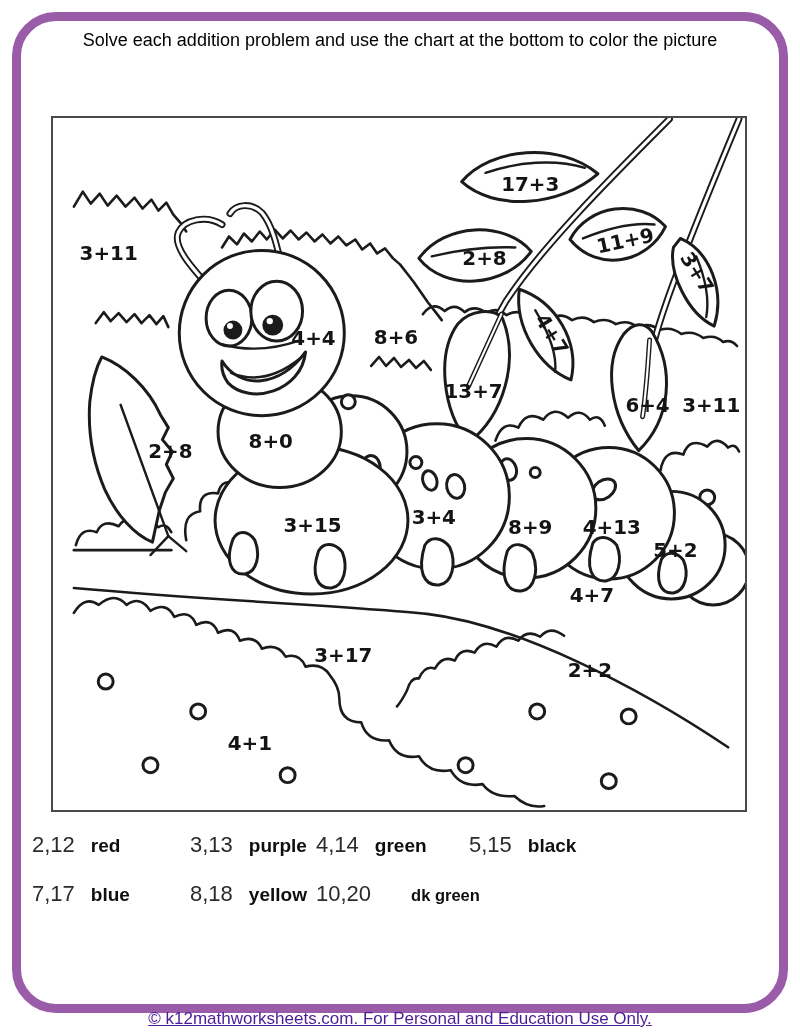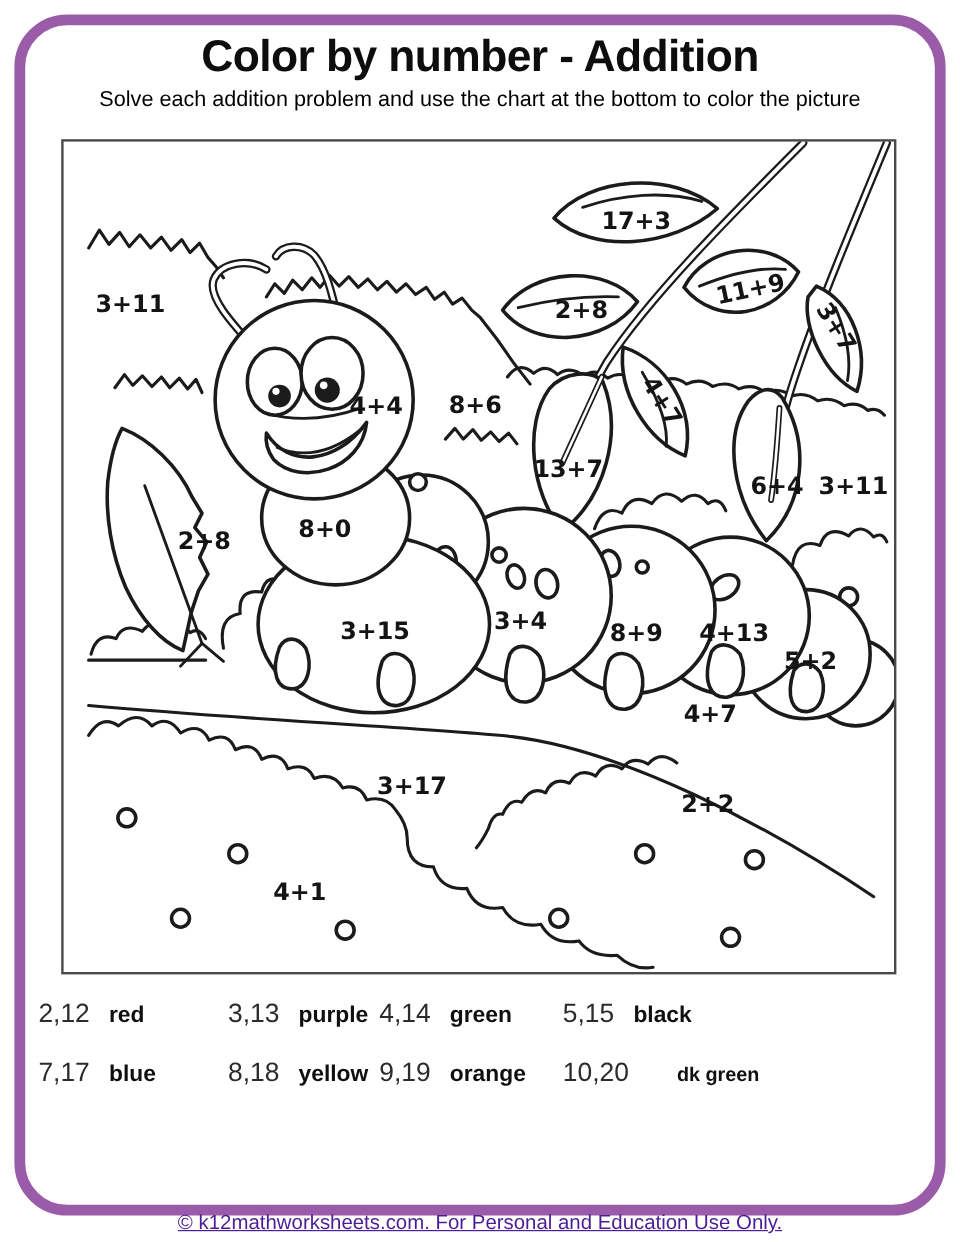--- a/index.html
+++ b/index.html
@@ -47,21 +47,20 @@
   }
 </style>
 </head>
 <body>
 
 <div class="sheet">
 
   <div class="purple-frame"></div>
 
   <div class="header">
-    <h1 class="title">Color by number - Addition</h1>
     <div class="subtitle">Solve each addition problem and use the chart at the bottom to color the picture</div>
   </div>
 
   <div class="picture-frame">
     <svg viewBox="52 117 696 695" preserveAspectRatio="none">
 
       <g>
         <path class="ln" d="M73,206 L82,191 L90,203 L99,193 L107,205 L116,195 L125,206 L134,197 L142,208 L151,199 L158,210 L166,202 L173,214 L180,222 L186,231"></path>
         <path class="ln" d="M95,323 L103,312 L110,321 L118,313 L126,322 L134,314 L141,323 L149,315 L156,324 L163,316 L168,327"></path>
         <path class="ln" d="M222,247 L229,236 L237,244 L244,233 L252,241 L260,231 L267,239 L275,229 L283,238 L291,230 L299,239 L307,232 L315,241 L323,234 L331,243 L339,236 L347,245 L356,239 L363,249 L371,243 L378,253 L386,248 L394,258 L401,264 L408,273 L415,282 L422,292 L429,302 L436,311 L443,320"></path>
@@ -220,24 +219,20 @@
     <div class="legend-row">
       <div class="legend-cell">
         <span class="legend-nums">7,17</span>
         <span class="legend-name">blue</span>
       </div>
       <div class="legend-cell">
         <span class="legend-nums">8,18</span>
         <span class="legend-name">yellow</span>
       </div>
       <div class="legend-cell">
-        <span class="legend-nums">9,19</span>
-        <span class="legend-name">orange</span>
-      </div>
-      <div class="legend-cell">
         <span class="legend-nums">10,20</span>
         <span class="legend-name small">dk green</span>
       </div>
     </div>
   </div>
 
   <div class="footer">© k12mathworksheets.com. For Personal and Education Use Only.</div>
 
 </div>
 

